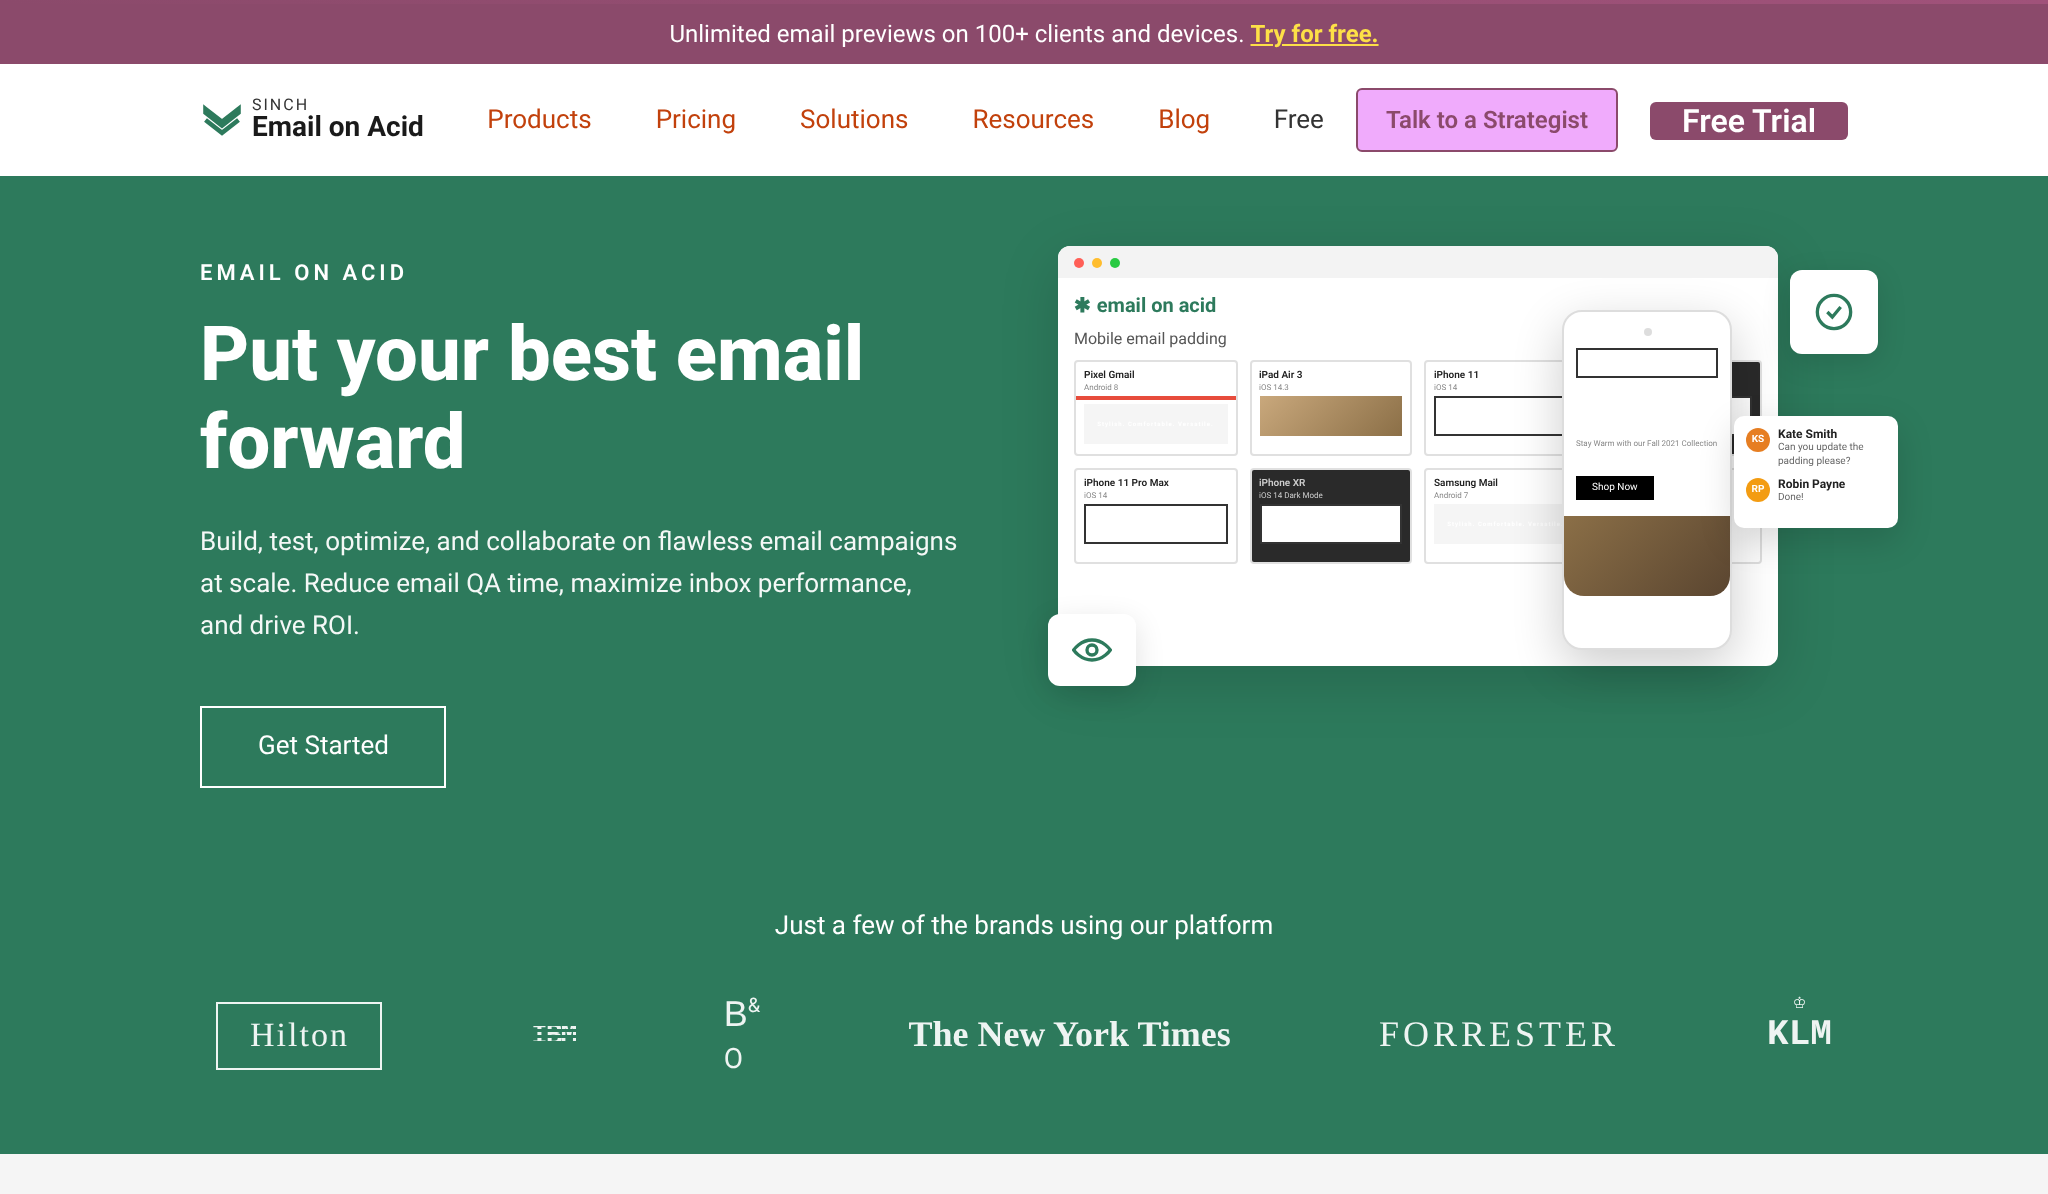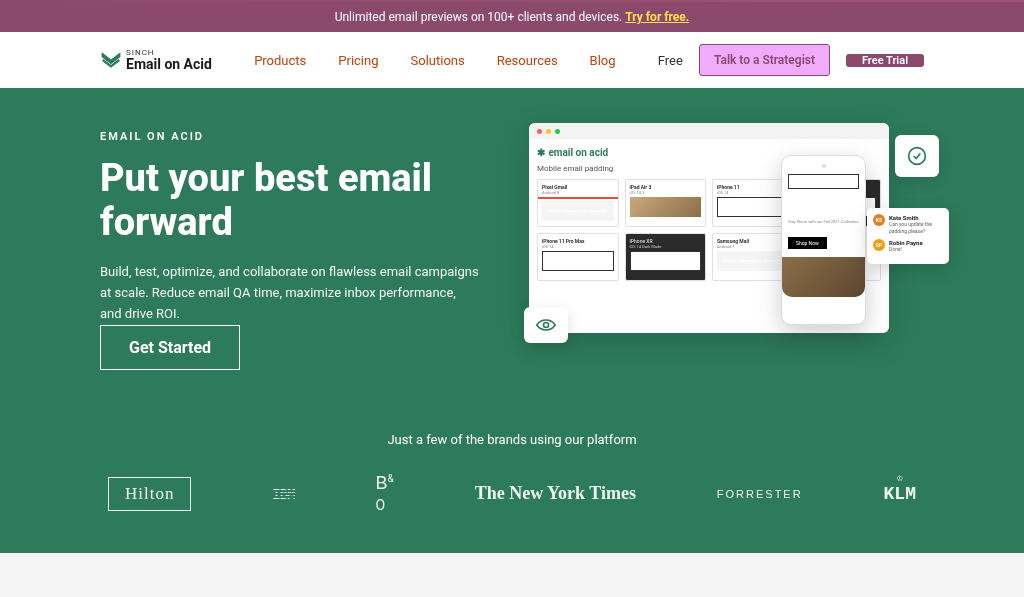--- a/index.html
+++ b/index.html
@@ -12,26 +12,26 @@
 .logo-icon{width:22px;height:22px;position:relative}
 .logo-icon svg{width:100%;height:100%}
 .logo-text{display:flex;flex-direction:column;line-height:1}
 .logo-sub{font-size:8px;letter-spacing:1px;color:#333}
 .logo-main{font-size:14px;font-weight:700;color:#1a1a1a}
 .nav{display:flex;gap:32px}
 .nav a{color:#c2410c;text-decoration:none;font-size:13px}
 .header-right{display:flex;align-items:center;gap:16px}
 .login{color:#333;text-decoration:none;font-size:13px}
 .btn-outline{border:1.5px solid #8b4a6b;color:#8b4a6b;background:#f0abfc;padding:8px 14px;font-size:12px;border-radius:3px;cursor:pointer;font-weight:600}
-.btn-solid{background:#8b4a6b;color:#fff;border:none;padding:0 16px;font-size:11px;border-radius:3px;cursor:pointer;font-weight:600}
+.btn-solid{background:#8b4a6b;color:#fff;border:none;padding:0 16px;font-size:16px;border-radius:3px;cursor:pointer;font-weight:600}
 .hero{background:#2d7a5c;color:#fff;padding:42px 100px 38px;position:relative;min-height:450px}
 .eyebrow{font-size:11px;letter-spacing:2px;font-weight:600;margin-bottom:14px}
 .hero h1{font-size:38px;font-weight:800;line-height:1.15;margin-bottom:18px;max-width:420px}
-.hero p{font-size:13px;line-height:1.6;max-width:380px;opacity:.95}
-.btn-hero{border:1.5px solid #fff;background:transparent;color:#fff;padding:12px 28px;font-size:16px;font-weight:700;cursor:pointer}
+.hero p{font-size:13px;line-height:1.6;max-width:380px;margin-bottom:28px;opacity:.95}
+.btn-hero{border:1.5px solid #fff;background:transparent;color:#fff;padding:12px 28px;font-size:13px;font-weight:400;cursor:pointer}
 .mockup{position:absolute;right:90px;top:35px;width:405px;height:225px}
 .browser{background:#fff;border-radius:6px;width:360px;height:210px;position:relative;box-shadow:0 8px 30px rgba(0,0,0,.15)}
 .browser-bar{height:16px;background:#f3f3f3;border-radius:6px 6px 0 0;display:flex;align-items:center;padding:0 8px;gap:4px}
 .dot{width:5px;height:5px;border-radius:50%}
 .dot.r{background:#ff5f57}.dot.y{background:#ffbd2e}.dot.g{background:#28ca42}
 .browser-content{padding:8px}
 .browser-logo{font-size:10px;font-weight:700;color:#2d7a5c;display:flex;align-items:center;gap:3px;margin-bottom:6px}
 .browser-logo::before{content:"✱";color:#2d7a5c}
 .section-label{font-size:8px;color:#555;margin-bottom:6px}
 .preview-grid{display:grid;grid-template-columns:repeat(4,1fr);gap:6px}
@@ -63,21 +63,21 @@
 .comment-text{flex:1}
 .comment-name{font-size:6px;font-weight:700;color:#222}
 .comment-msg{font-size:5px;color:#666;line-height:1.3}
 .brands-label{text-align:center;font-size:13px;margin-top:62px;color:#fff}
 .brands{display:flex;justify-content:space-between;align-items:center;margin-top:26px;padding:0 8px}
 .brand{color:#fff;opacity:.92;font-family:Georgia,serif}
 .brand.hilton{border:1.5px solid #fff;padding:6px 16px;font-size:17px;letter-spacing:1px;font-weight:400}
 .brand.ibm{font-family:monospace;font-weight:700;font-size:14px;letter-spacing:-1px;background:repeating-linear-gradient(180deg,#fff,#fff 1.5px,transparent 1.5px,transparent 3px);-webkit-background-clip:text;-webkit-text-fill-color:transparent;background-clip:text}
 .brand.bo{font-size:18px;position:relative;font-family:Arial}
 .brand.nyt{font-family:"Times New Roman",serif;font-size:18px;font-weight:700}
-.brand.forrester{font-size:11px;letter-spacing:2px;font-family:Liberation Sans, sans-serif}
+.brand.forrester{font-size:18px;letter-spacing:2px;font-family:Liberation Serif, serif}
 .brand.klm{font-size:18px;font-weight:700;font-family:Liberation Mono, monospace;position:relative}
 .brand.klm::before{content:"♔";position:absolute;top:-12px;left:50%;transform:translateX(-50%);font-size:10px}
 .footer-space{height:55px;background:#f5f5f5}
 </style>
 </head>
 <body>
 
 <div class="topbar"></div>
 <div class="promo">
   <span>Unlimited email previews on 100+ clients and devices. </span><a href="#">Try for free.</a>

